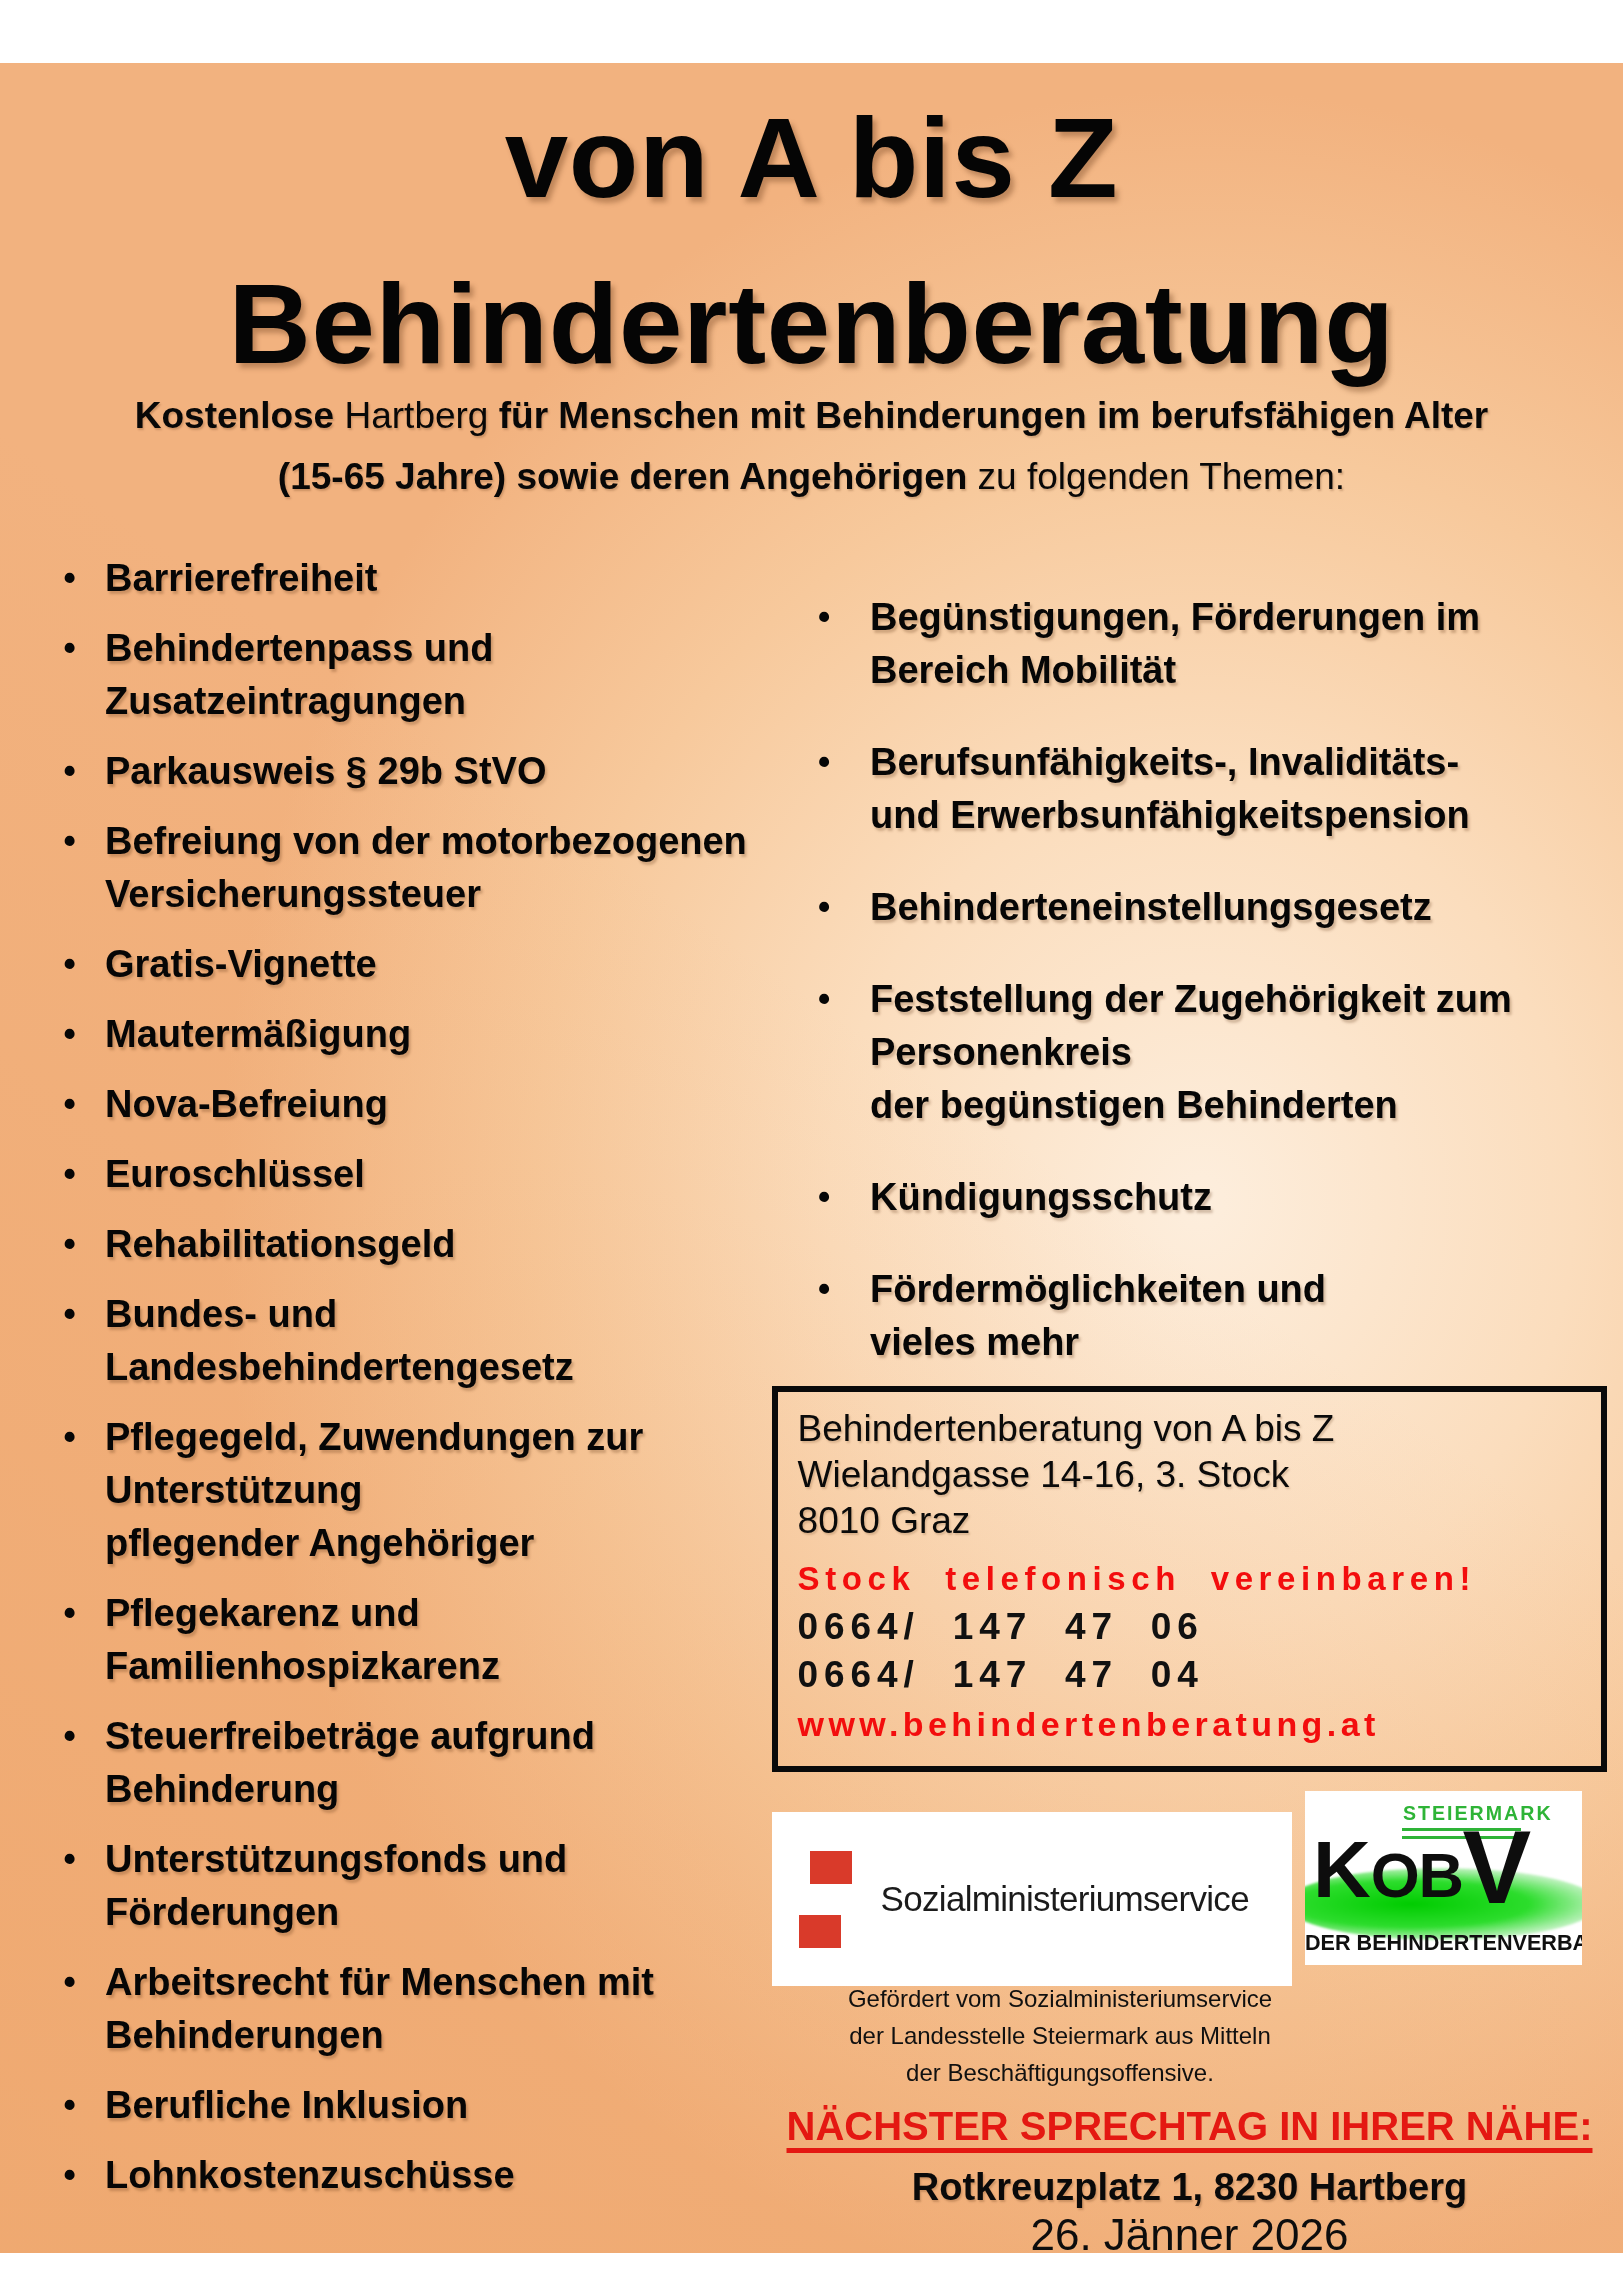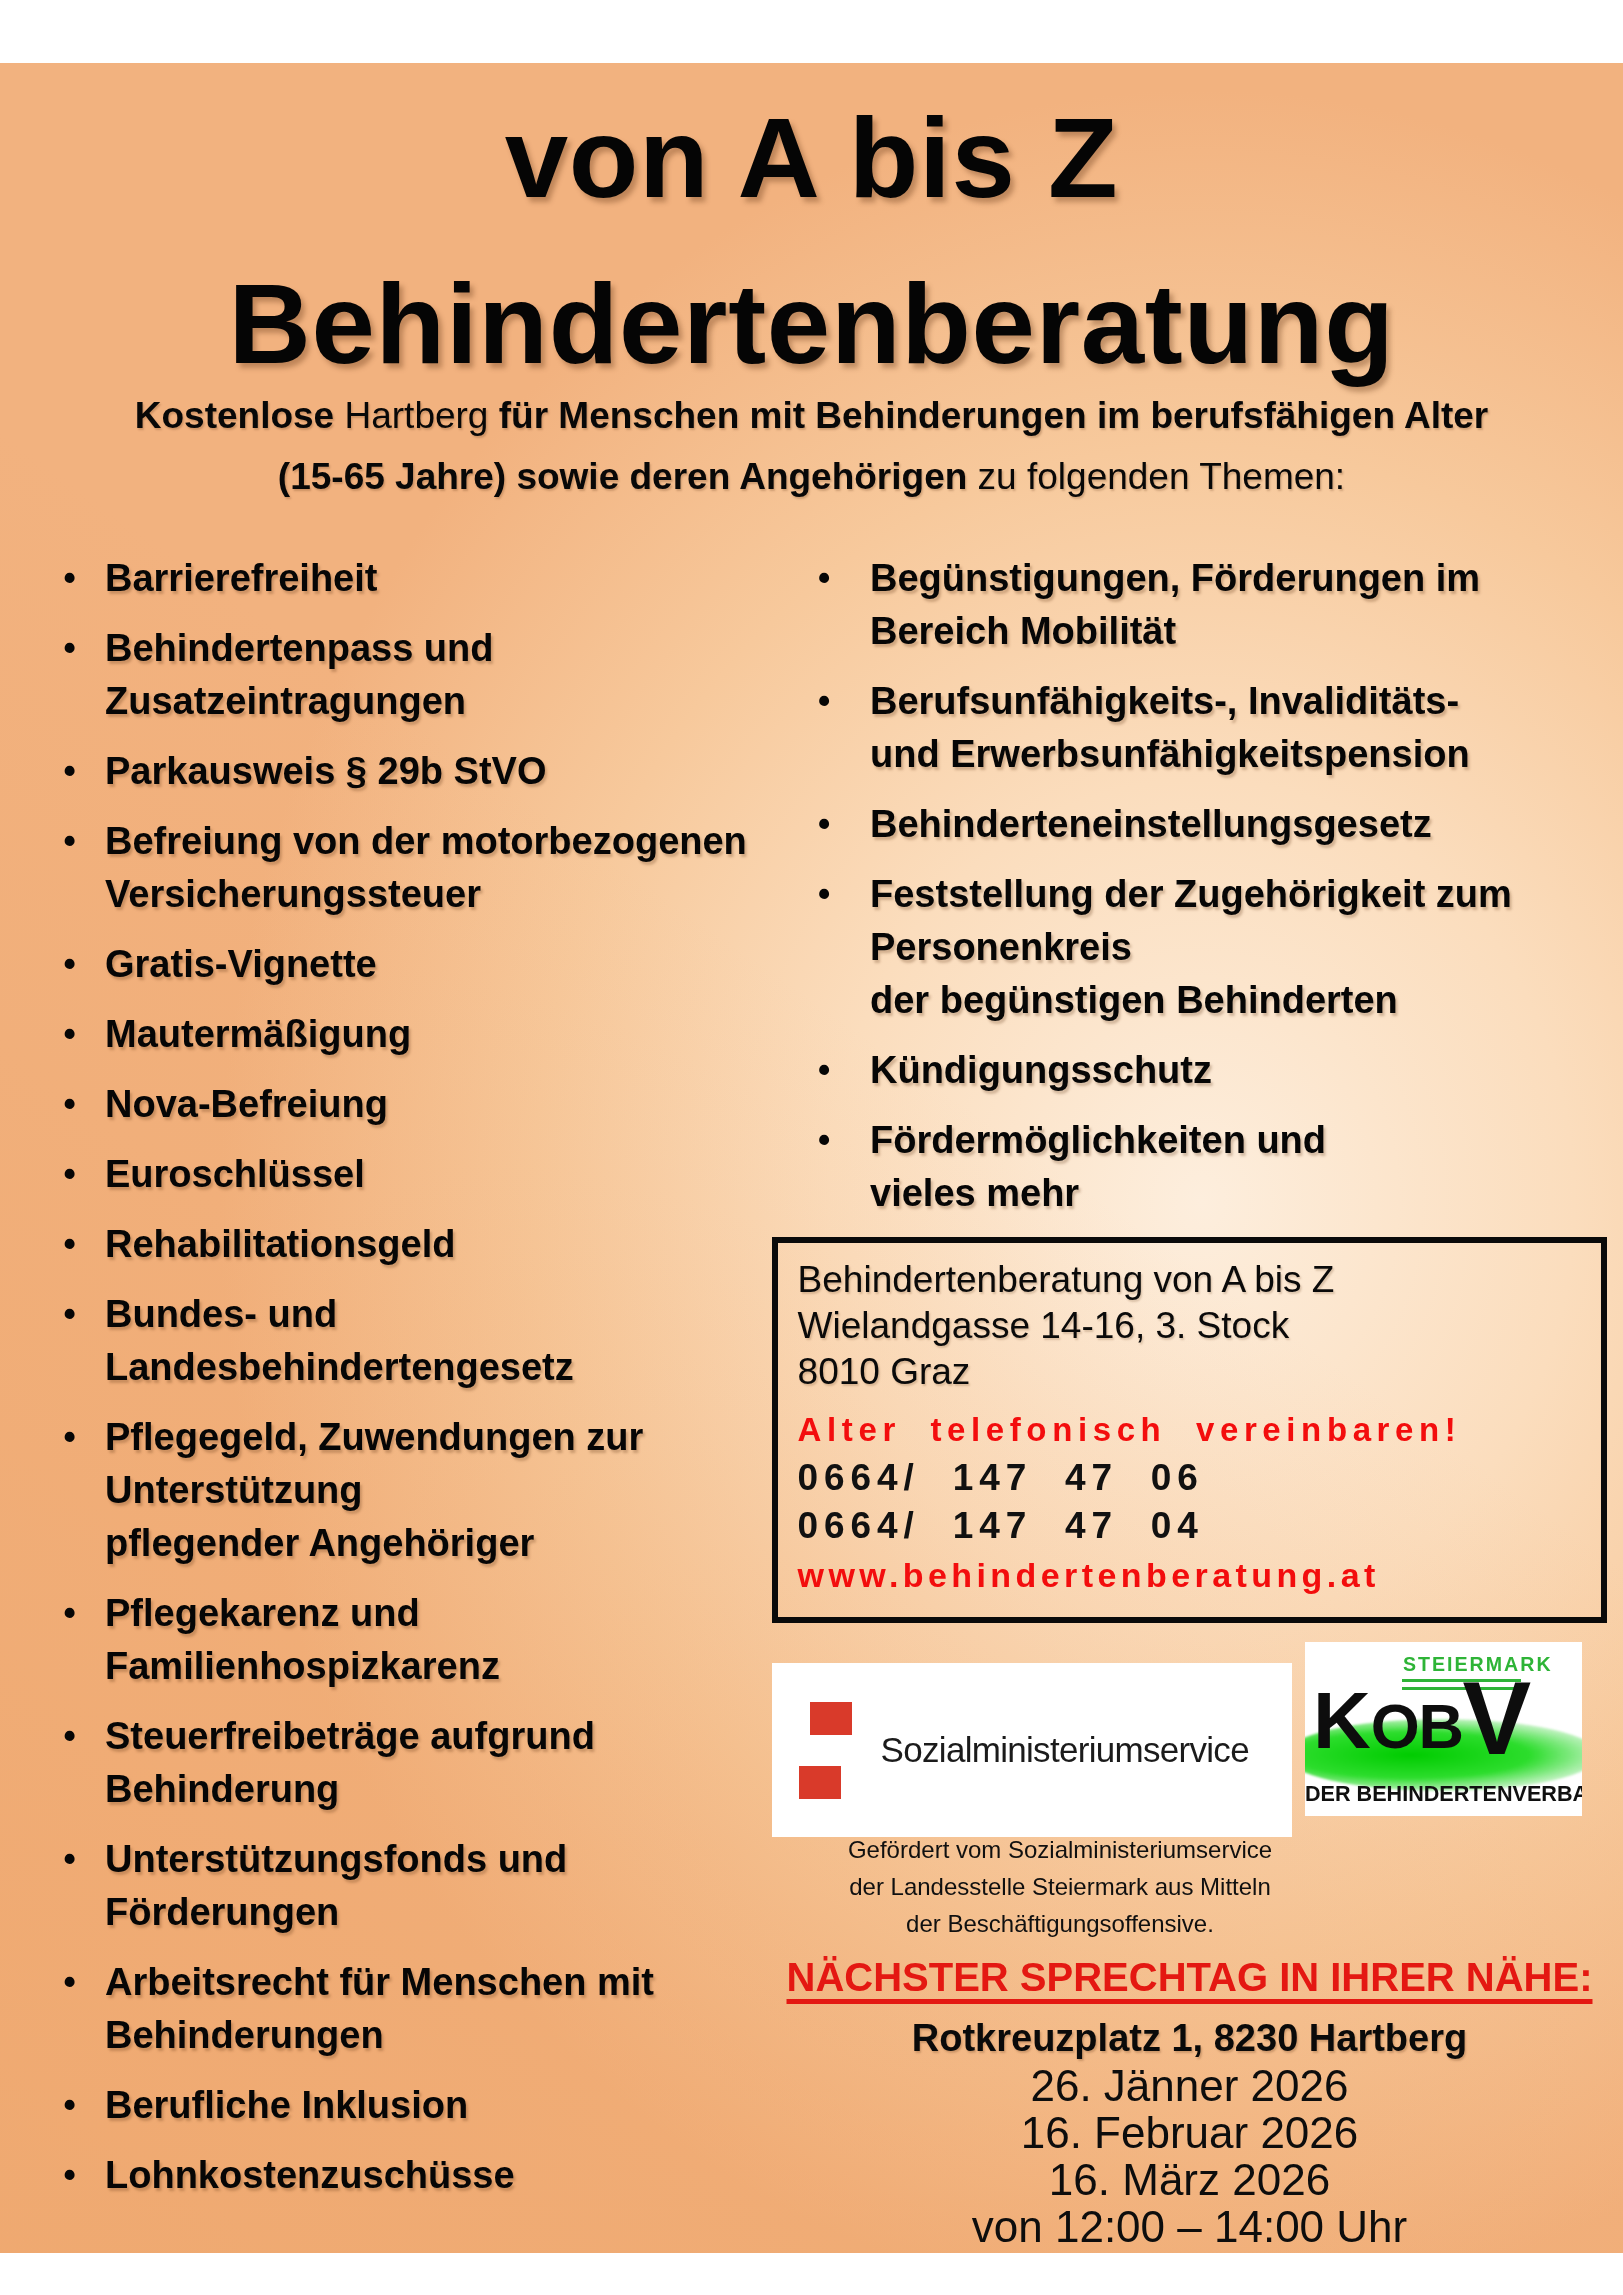--- a/index.html
+++ b/index.html
@@ -45,21 +45,21 @@
     color:#060606; text-shadow:2px 2.6px 2.6px rgba(96,53,20,0.28);
   }
   ul.topics li::before {
     content:"\2022"; position:absolute; font-size:35px;
     top:-1.3px; color:#060606; text-shadow:none;
   }
   .col-left  { position:absolute; left:36px;  top:489px; width:752px; }
   .col-left  li { padding-left:69px; }
   .col-left  li::before { left:27.5px; }
   .col-right { position:absolute; left:772px; top:489px; width:835px; }
-  .col-right li { padding-left:98px; }
+  .col-right li { padding-left:98px;margin-top:39px; }
   .col-right li::before { left:46px; }
 
   
   .contact-box {
     margin-top:11.8px; border:6.5px solid #0a0a0a;
     padding:14.4px 19.6px 17px 19.6px; width:835px;
   }
   .cb-line  { font-size:37px; font-weight:normal; line-height:46px; color:#0a0a0a;
               text-shadow:1.3px 2px 2px rgba(96,53,20,0.22); }
   .cb-note  { margin-top:10.5px; font-size:33px; font-weight:bold; line-height:48px;
@@ -183,21 +183,21 @@
 der begünstigen Behinderten</li>
         <li>Kündigungsschutz</li>
         <li>Fördermöglichkeiten und
 vieles mehr</li>
       </ul>
 
       <div class="contact-box">
         <div class="cb-line">Behindertenberatung von A bis Z</div>
         <div class="cb-line">Wielandgasse 14-16, 3. Stock</div>
         <div class="cb-line">8010 Graz</div>
-        <div class="cb-note">Alter telefonisch vereinbaren!</div>
+        <div class="cb-note">Stock telefonisch vereinbaren!</div>
         <div class="cb-phone">0664/ 147 47 06</div>
         <div class="cb-phone">0664/ 147 47 04</div>
         <div class="cb-web">www.behindertenberatung.at</div>
       </div>
 
       <div class="logos-row">
         <div class="sms-box">
           <div class="flag-icon">
             <div class="fr top"></div>
             <div class="fr bot"></div>

